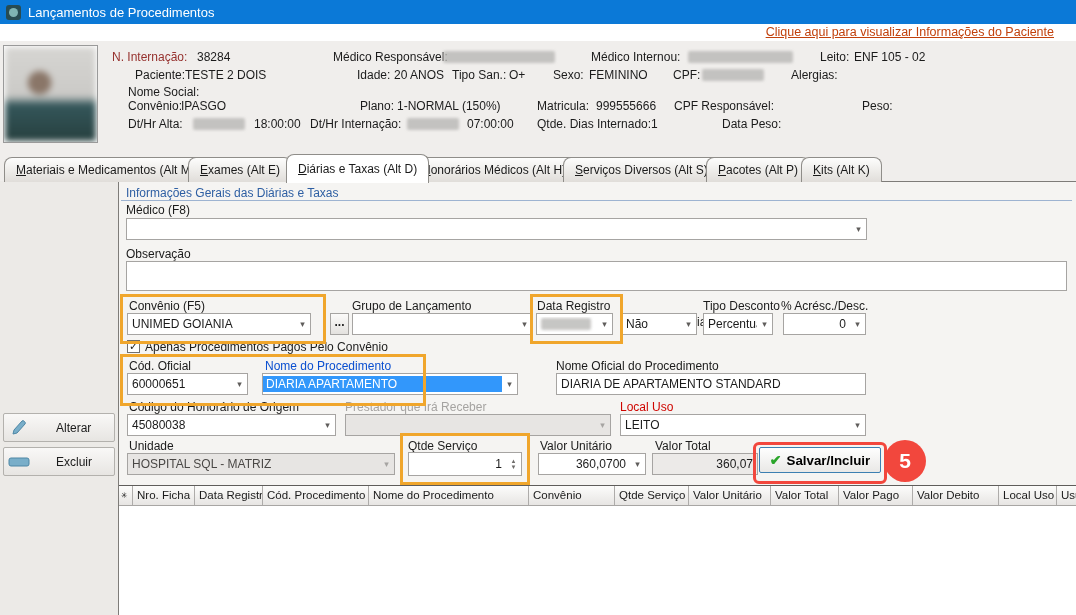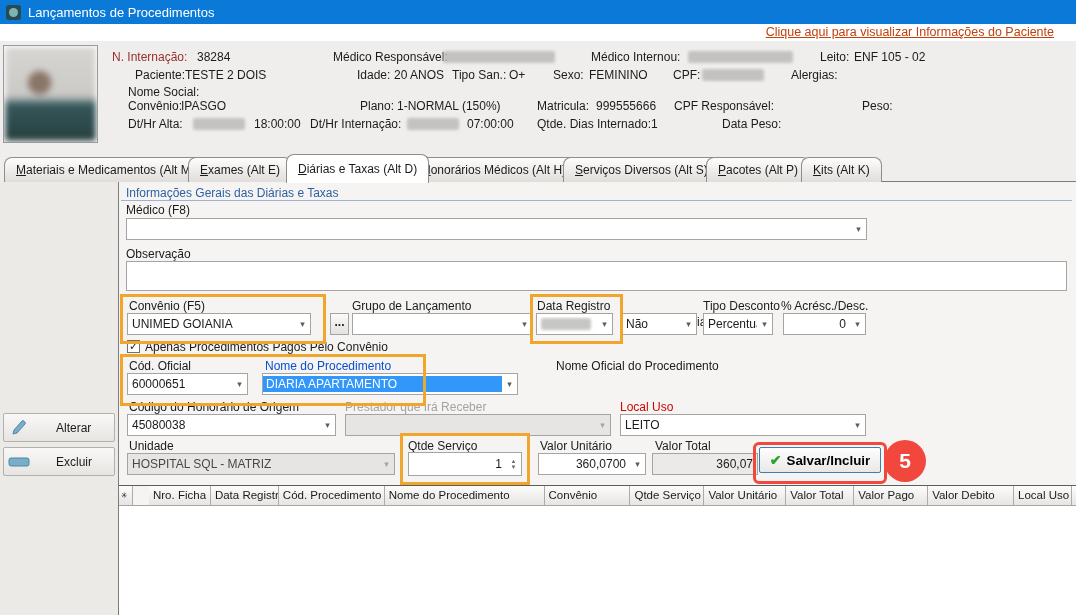--- a/index.html
+++ b/index.html
@@ -236,20 +236,23 @@
     <span class="ctext">60000651</span>
     <span class="carrow">▾</span>
   </div>
   <div class="combo" style="left:262px;top:373px;width:256px;">
     <span class="ctext" style="padding:0;">
         <span class="sel">DIARIA APARTAMENTO</span>
       </span>
     <span class="carrow">▾</span>
   </div>
   <span class="lbl" style="left:556px;top:360px;">Nome Oficial do Procedimento</span>
+  <div class="txtbox" style="left:556px;top:373px;width:310px;">
+    <span class="ctext">DIARIA DE APARTAMENTO STANDARD</span>
+  </div>
 
   <span class="lbl" style="left:129px;top:401px;">Código do Honorário de Origem</span>
   <span class="lbl gray-lbl" style="left:345px;top:401px;">Prestador que Irá Receber</span>
   <span class="lbl red-lbl" style="left:620px;top:401px;">Local Uso</span>
   <div class="combo" style="left:127px;top:414px;width:209px;">
     <span class="ctext">45080038</span>
     <span class="carrow">▾</span>
   </div>
   <div class="combo disabled" style="left:345px;top:414px;width:266px;">
     <span class="ctext"></span>
@@ -291,21 +294,21 @@
 
   <div class="orange-box" style="left:120px;top:294px;width:200px;height:44px;"></div>
   <div class="orange-box" style="left:530px;top:294px;width:87px;height:44px;"></div>
   <div class="orange-box" style="left:120px;top:354px;width:300px;height:46px;"></div>
   <div class="orange-box" style="left:400px;top:433px;width:124px;height:46px;"></div>
   <div class="red-box" style="left:753px;top:442px;width:128px;height:36px;"></div>
   <div class="badge" style="left:884px;top:440px;">5</div>
 
   <div class="grid-head">
     <div class="gh" style="width:14px;padding-left:2px;font-size:8px;">✳</div>
-    <div class="gh" style="width:62px;margin-left:16px;">Nro. Ficha</div>
+    <div class="gh" style="width:62px;">Nro. Ficha</div>
     <div class="gh" style="width:68px;">Data Registro</div>
     <div class="gh" style="width:106px;">Cód. Procedimento</div>
     <div class="gh" style="width:160px;">Nome do Procedimento</div>
     <div class="gh" style="width:86px;">Convênio</div>
     <div class="gh" style="width:74px;">Qtde Serviço</div>
     <div class="gh" style="width:82px;">Valor Unitário</div>
     <div class="gh" style="width:68px;">Valor Total</div>
     <div class="gh" style="width:74px;">Valor Pago</div>
     <div class="gh" style="width:86px;">Valor Debito</div>
     <div class="gh" style="width:58px;">Local Uso</div>

